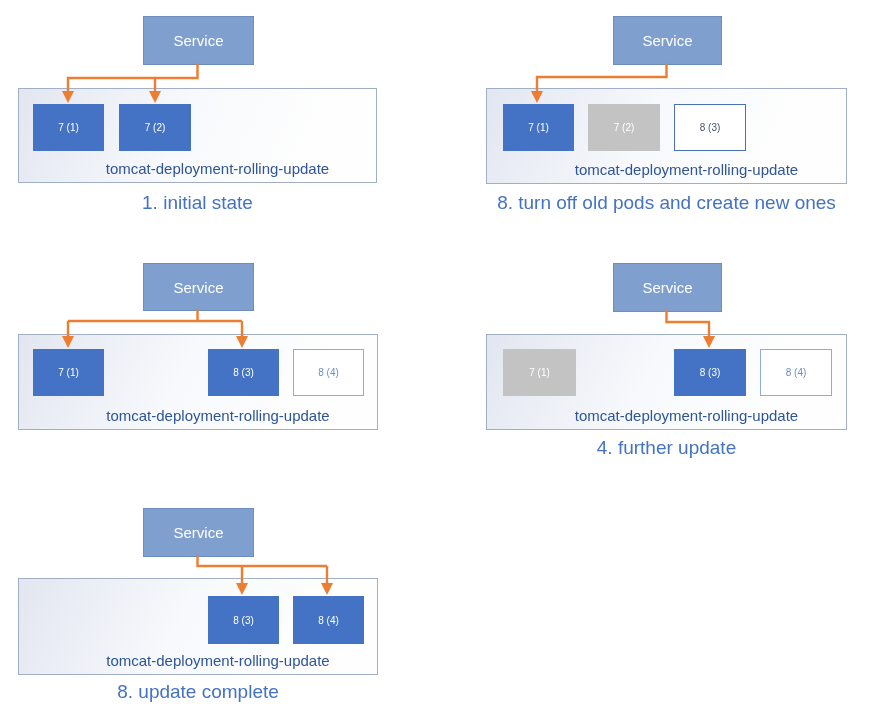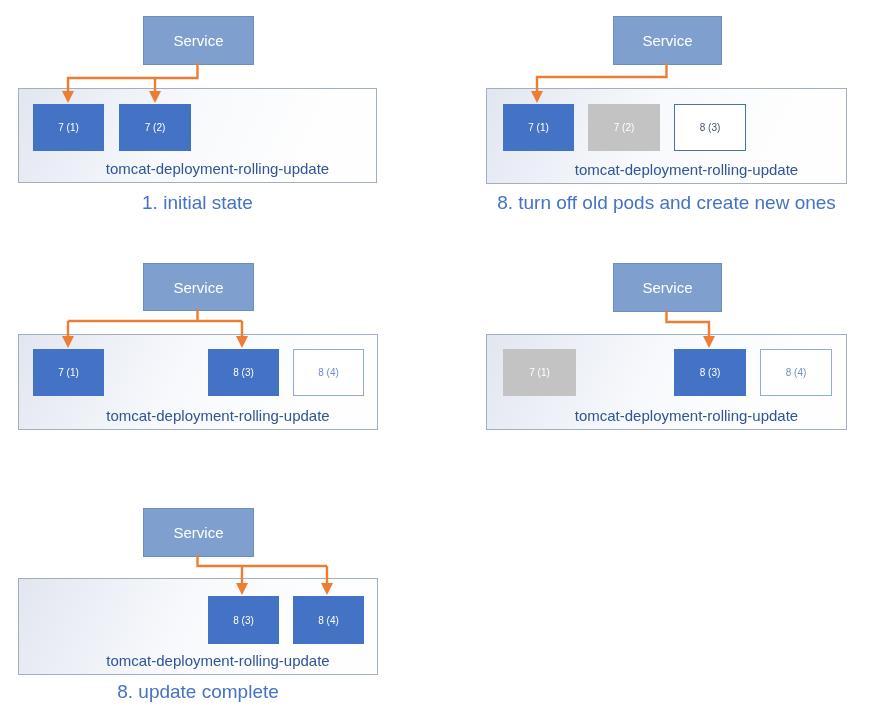--- a/index.html
+++ b/index.html
@@ -116,20 +116,21 @@
         <span>7 (1)</span>
       </div>
       <div class="pod active" style="left:187px;top:14px;width:72px">
         <span>8 (3)</span>
       </div>
       <div class="pod new" style="left:273px;top:14px;width:72px">
         <span>8 (4)</span>
       </div>
       <div class="dep-label">tomcat-deployment-rolling-update</div>
     </div>
+    <div class="caption" style="left:486px;top:437px;width:361px">4. further update</div>
   </section>
 
   <section class="panel">
     <div class="service" style="left:143px;top:508px;width:109px;height:47px">
       <span>Service</span>
     </div>
     <div class="deployment" style="left:18px;top:578px;width:360px;height:97px">
       <div class="pod active" style="left:189px;top:17px;height:48px">
         <span>8 (3)</span>
       </div>

